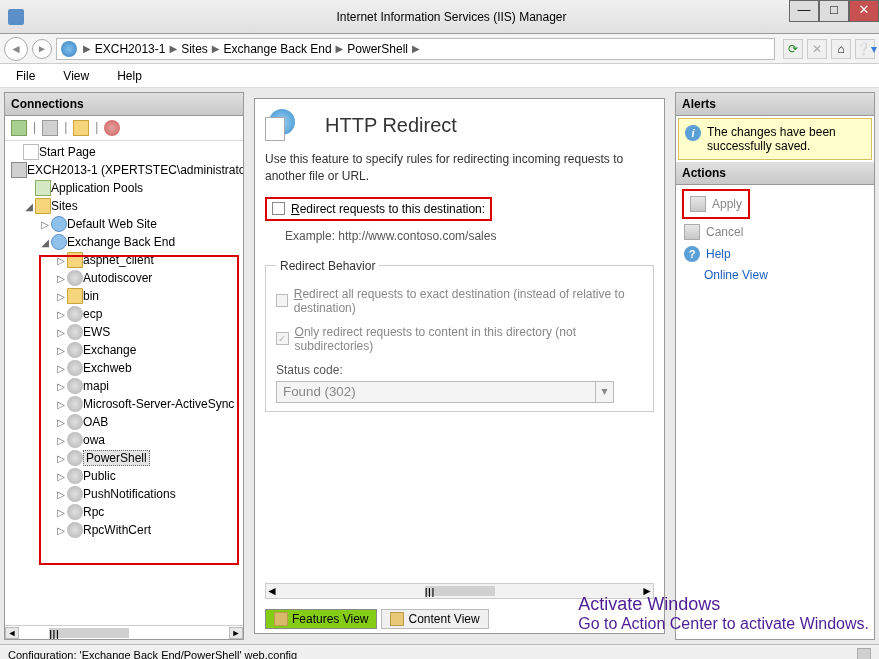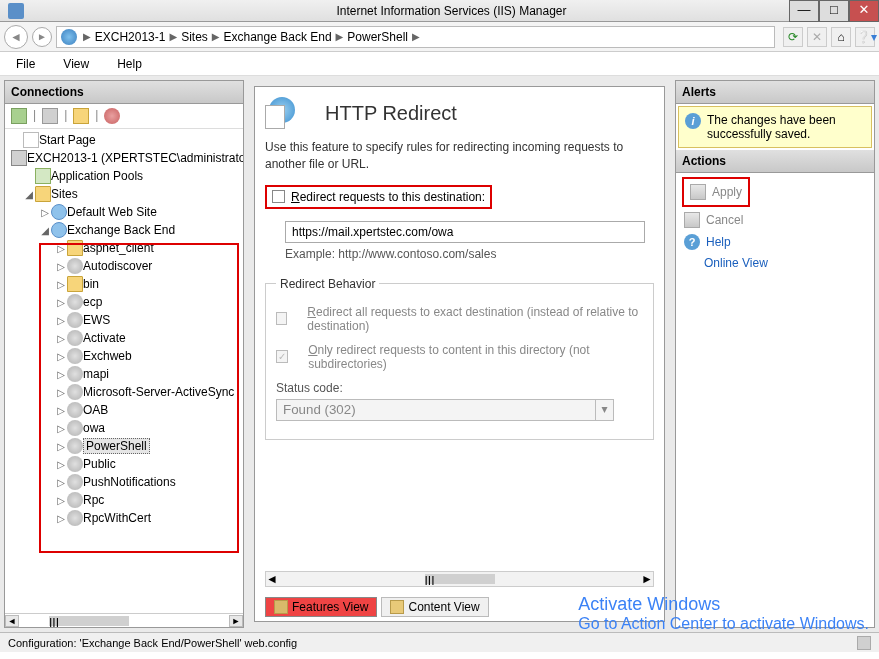--- a/index.html
+++ b/index.html
@@ -1,17 +1,17 @@
 <!DOCTYPE html>
 <html><head>
 <meta charset="utf-8">
 <style>
 * { box-sizing: border-box; margin: 0; padding: 0; }
 body { font-family: "Segoe UI", Tahoma, sans-serif; font-size: 12px; background: #fff; width: 879px; height: 659px; overflow: hidden; position: relative; }
-.titlebar { height: 22px; background: linear-gradient(#f0f0f0, #e0e0e0); border-bottom: 1px solid #999; display: flex; align-items: center; position: relative; }
+.titlebar { height: 34px; background: linear-gradient(#f0f0f0, #e0e0e0); border-bottom: 1px solid #999; display: flex; align-items: center; position: relative; }
 .titlebar-icon { width: 16px; height: 16px; margin-left: 8px; background: #5a8fc8; border-radius: 2px; }
 .titlebar-title { flex: 1; text-align: center; font-size: 12px; color: #000; }
 .window-controls { display: flex; position: absolute; right: 0; top: 0; }
 .win-btn { width: 30px; height: 22px; border: 1px solid #666; background: #ddd; text-align: center; line-height: 18px; font-size: 13px; }
 .win-btn.close { background: #c75050; color: #fff; }
 .navbar { height: 30px; display: flex; align-items: center; border-bottom: 1px solid #ccc; background: #f4f4f4; padding: 0 4px; }
 .nav-back, .nav-fwd { width: 24px; height: 24px; border: 1px solid #aaa; border-radius: 12px; background: #fff; margin-right: 4px; text-align: center; line-height: 22px; color: #888; }
 .nav-fwd { width: 20px; height: 20px; border-radius: 10px; line-height: 18px; font-size: 10px; }
 .breadcrumb { flex: 1; border: 1px solid #bbb; height: 22px; display: flex; align-items: center; padding: 0 4px; background: #fff; }
 .bc-icon { width: 16px; height: 16px; background: radial-gradient(#7ec0ed, #3a7fbf); border-radius: 50%; margin-right: 6px; }
@@ -48,45 +48,45 @@
 .center-title h2 { font-size: 20px; font-weight: normal; color: #333; }
 .center-title .big-icon { width: 32px; height: 32px; position: relative; }
 .big-icon::before { content: ""; width: 26px; height: 26px; background: radial-gradient(#9cd0f0, #3a8fd0); border-radius: 50%; position: absolute; top: 0; left: 4px; }
 .big-icon::after { content: ""; width: 18px; height: 22px; background: #fff; border: 1px solid #aaa; position: absolute; bottom: 0; left: 0; }
 .desc { color: #333; margin-bottom: 12px; line-height: 1.4; }
 .checkbox-row { display: flex; align-items: center; gap: 6px; padding: 3px 5px; }
 .redoutline { border: 2px solid #d00; display: inline-flex; margin-bottom: 8px; }
 .cb { width: 13px; height: 13px; border: 1px solid #888; background: #fff; text-align: center; line-height: 11px; font-size: 10px; }
 .url-input { width: 100%; height: 22px; border: 1px solid #aaa; padding: 2px 6px; margin: 4px 0 4px 20px; background: #fff; font-size: 12px; max-width: 360px; }
 .example { color: #555; margin-left: 20px; margin-bottom: 16px; }
-fieldset { border: 1px solid #ccc; padding: 14px 10px 18px 10px; margin-top: 8px; }
+fieldset { border: 1px solid #ccc; padding: 14px 10px 8px 10px; margin-top: 8px; }
 legend { padding: 0 4px; color: #333; }
-.disabled-row { color: #888; display: flex; align-items: center; gap: 20px; margin-bottom: 10px; }
+.disabled-row { color: #888; display: flex; align-items: center; gap: 6px; margin-bottom: 10px; }
 .disabled-row .cb { border-color: #bbb; color: #bbb; background: #f4f4f4; }
 .status-label { margin: 6px 0 4px 0; color: #555; }
 .combo { display: flex; height: 22px; }
 .combo input { flex: 1; border: 1px solid #bbb; background: #f4f4f4; padding: 2px 6px; color: #888; max-width: 320px;}
 .combo .dd { width: 18px; border: 1px solid #bbb; border-left: none; background: #f4f4f4; text-align: center; line-height: 18px; color: #888; }
 .ctr-scroll { height: 16px; display: flex; align-items: center; position: absolute; bottom: 34px; left: 10px; right: 10px; border: 1px solid #ccc; background: #f2f2f2; }
 .view-tabs { position: absolute; bottom: 4px; left: 10px; display: flex; gap: 4px; }
 .vtab { display: flex; align-items: center; gap: 4px; padding: 2px 8px; border: 1px solid #bbb; background: #f0f0f0; }
-.vtab.active { border-color: #888; background: #ef4444; justify-content: center; }
+.vtab.active { border-color: #888; background: #84cc16; justify-content: center; }
 .vtab .vi { width: 14px; height: 14px; background: #d9b96a; border: 1px solid #b89a4a; }
 .right { width: 200px; display: flex; flex-direction: column; }
 .alert-box { background: #ffffcc; border: 1px solid #d8c060; margin: 2px; padding: 6px; display: flex; gap: 6px; align-items: flex-start; }
 .info-ic { width: 16px; height: 16px; border-radius: 50%; background: #5a9fd6; color: #fff; text-align: center; line-height: 16px; font-weight: bold; flex-shrink: 0; font-size: 11px; font-style: italic; }
 .actions-body { padding: 4px 6px; }
 .action-item { display: flex; align-items: center; gap: 6px; padding: 3px 2px; color: #888; }
 .action-item.link { color: #1a5fbd; }
 .apply-outline { border: 2px solid #d00; display: inline-flex; padding: 2px 4px; margin-bottom: 2px; }
 .ac-ic { width: 16px; height: 16px; }
 .chk { background: linear-gradient(#e8e8e8,#c8c8c8); border: 1px solid #aaa; }
 .xic { background: linear-gradient(#e8e8e8,#c8c8c8); border: 1px solid #aaa; }
 .qic { width: 16px; height: 16px; border-radius: 50%; background: #5a9fd6; color: #fff; text-align: center; line-height: 16px; font-weight: bold; font-size: 11px; }
-.watermark { position: absolute; right: 10px; bottom: 26px; color: #3b82f6; text-align: left; pointer-events: none; }
+.watermark { position: absolute; right: 10px; bottom: 26px; color: #4c1d95; text-align: left; pointer-events: none; }
 .watermark .t1 { font-size: 18px; }
 .watermark .t2 { font-size: 16px; }
 .status { height: 20px; border-top: 1px solid #bbb; background: #f0f0f0; padding: 2px 8px; display: flex; align-items: center; font-size: 11px; }
 .status .sright { margin-left: auto; width: 14px; height: 14px; background: #d0d0d0; border: 1px solid #aaa; }
 .underline { text-decoration: underline; }
 </style>
 </head>
 <body>
 
 <div class="titlebar">
@@ -195,21 +195,21 @@
             <span class="label">ecp</span>
           </div>
           <div class="tree-item" style="padding-left: 48px;">
             <span class="expander">▷</span>
             <div class="ticon folder-g"></div>
             <span class="label">EWS</span>
           </div>
           <div class="tree-item" style="padding-left: 48px;">
             <span class="expander">▷</span>
             <div class="ticon folder-g"></div>
-            <span class="label">Activate</span>
+            <span class="label">Exchange</span>
           </div>
           <div class="tree-item" style="padding-left: 48px;">
             <span class="expander">▷</span>
             <div class="ticon folder-g"></div>
             <span class="label">Exchweb</span>
           </div>
           <div class="tree-item" style="padding-left: 48px;">
             <span class="expander">▷</span>
             <div class="ticon folder-g"></div>
             <span class="label">mapi</span>
@@ -273,21 +273,20 @@
     </div>
     <div class="desc">Use this feature to specify rules for redirecting incoming requests to another file or URL.</div>
 
     <div class="redoutline">
       <div class="checkbox-row">
         <div class="cb"></div>
         <span><span class="underline">R</span><span>edirect requests to this destination:</span></span>
       </div>
     </div>
     <br>
-    <input class="url-input" value="https://mail.xpertstec.com/owa" style="">
     <div class="example">Example: http://www.contoso.com/sales</div>
 
     <fieldset>
       <legend>Redirect Behavior</legend>
       <div class="disabled-row">
         <div class="cb"></div>
         <span><span class="underline">R</span><span>edirect all requests to exact destination (instead of relative to destination)</span></span>
       </div>
       <div class="disabled-row">
         <div class="cb">✓</div>

